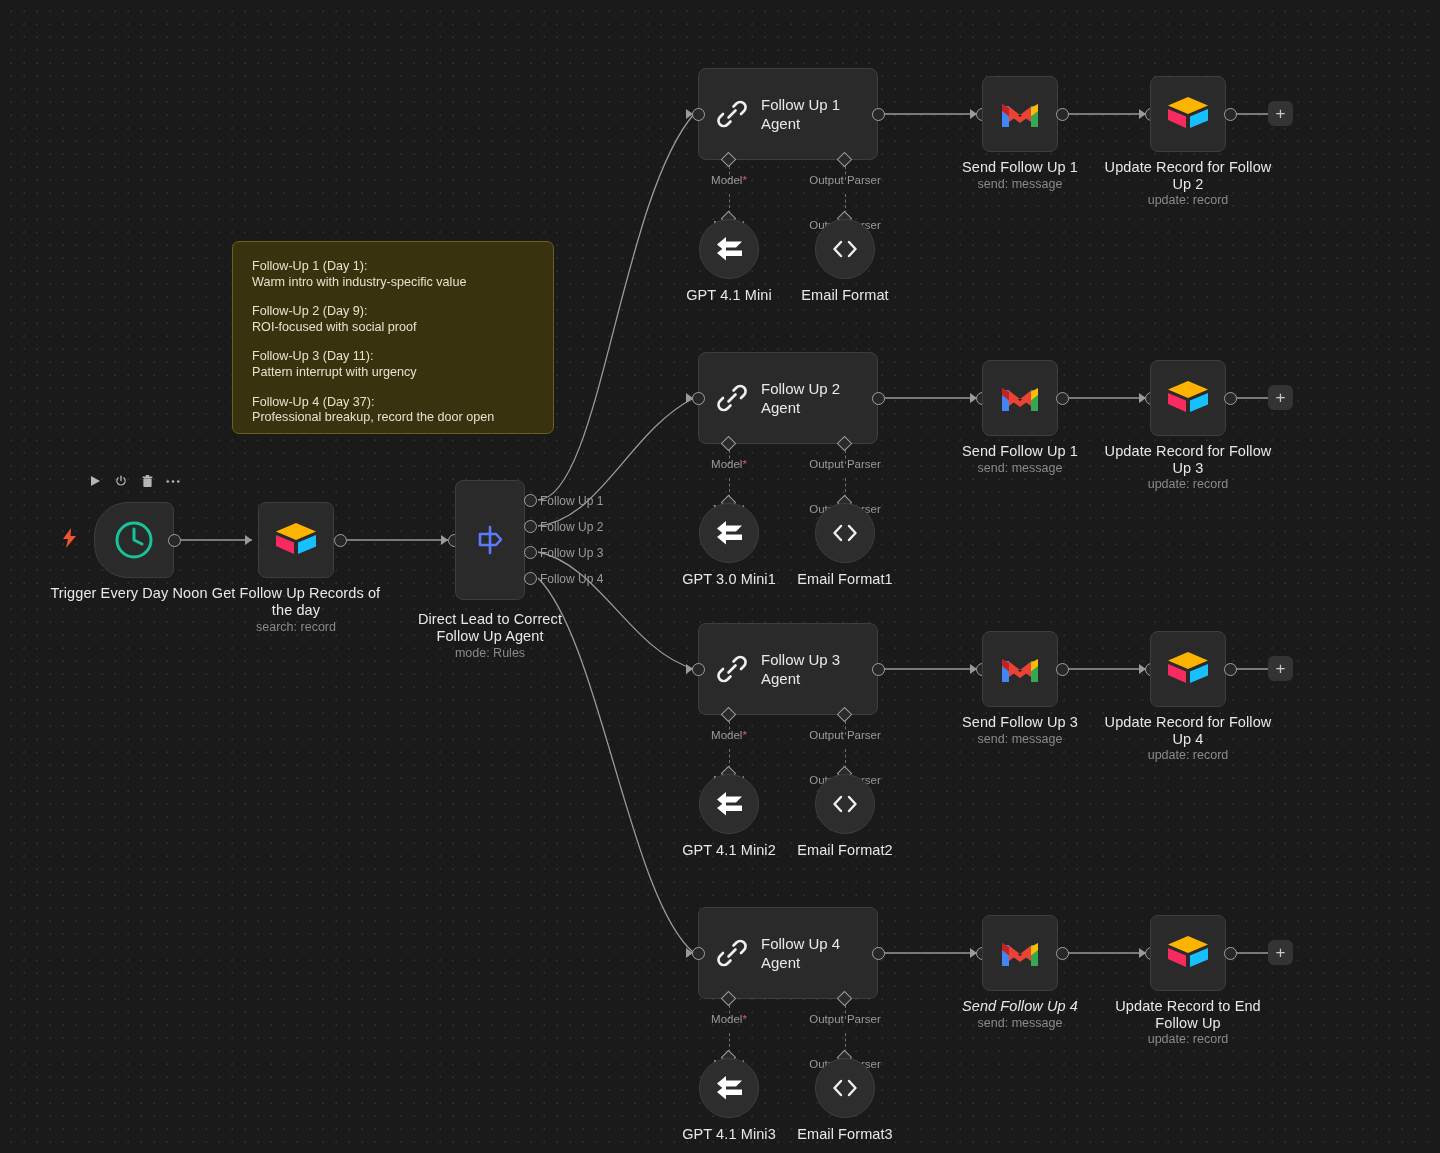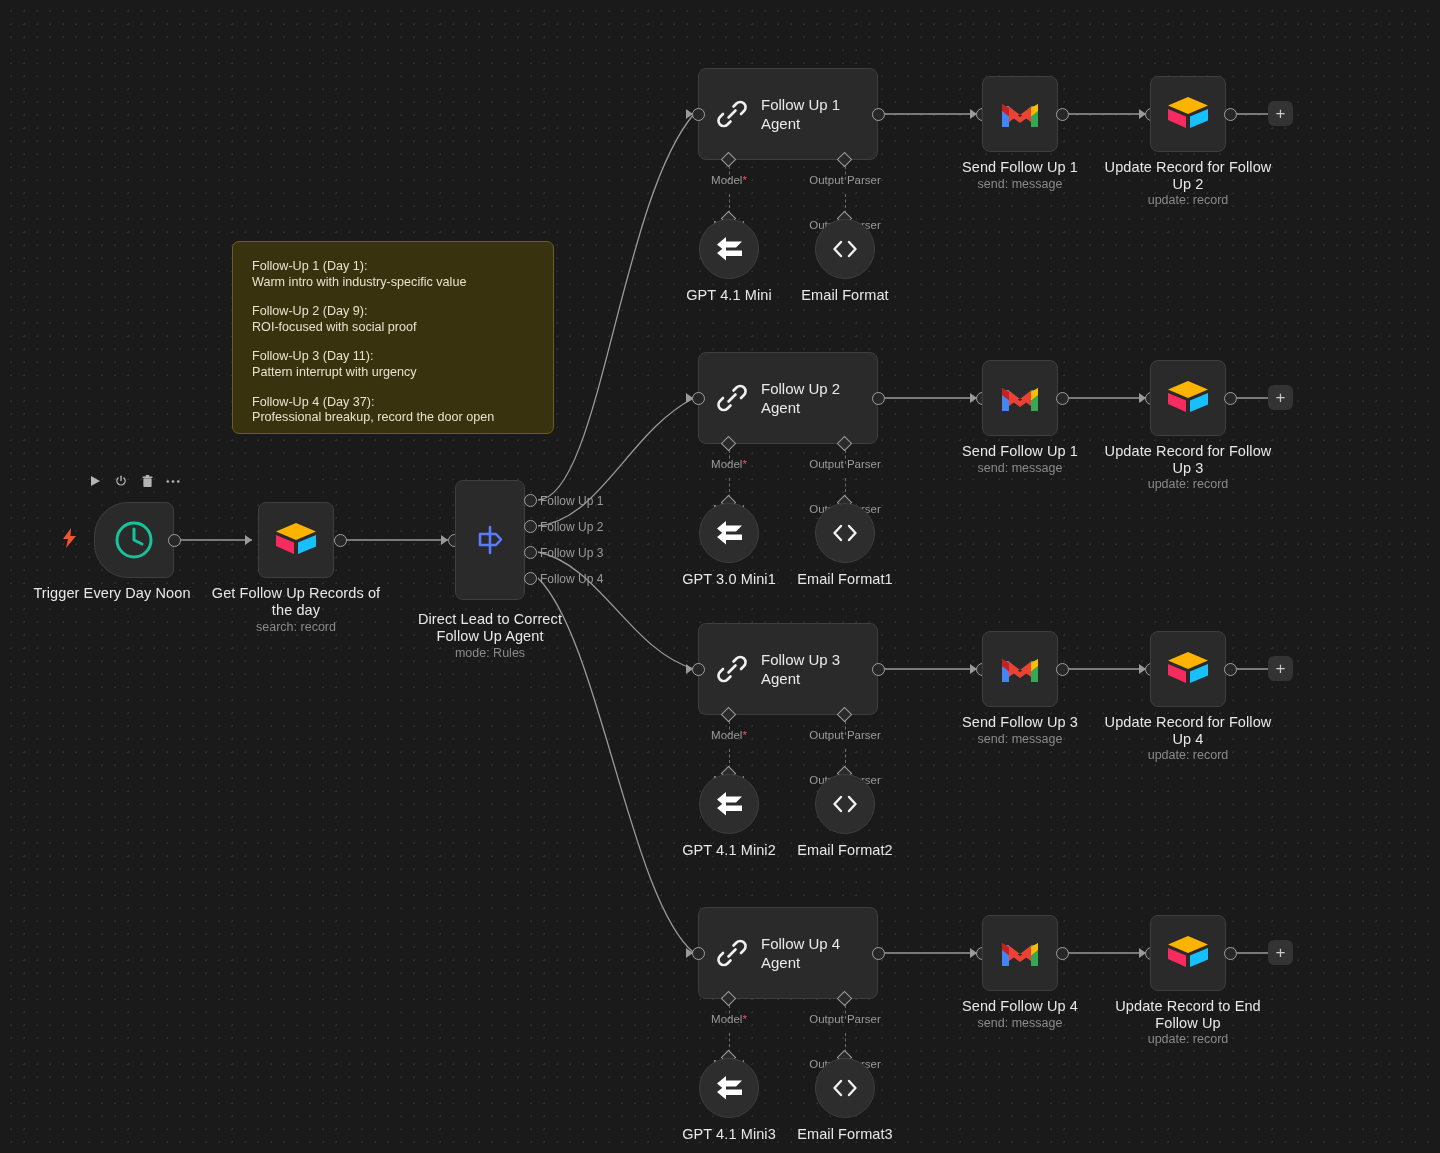--- a/index.html
+++ b/index.html
@@ -220,21 +220,21 @@
   </div>
   <div class="node trigger" style="left:94px; top:502px;">
     <div class="center">
       <svg width="44" height="44" viewBox="0 0 44 44">
         <circle cx="22" cy="22" r="17" fill="none" stroke="#18c29a" stroke-width="3"></circle>
         <path d="M22 11 L22 22 L30 26" fill="none" stroke="#18c29a" stroke-width="3" stroke-linecap="round" stroke-linejoin="round"></path>
       </svg>
     </div>
   </div>
   <div class="port" style="left:168px; top:534px;"></div>
-  <div class="caption" style="left:12px; top:585px; width:200px;">Trigger Every Day Noon</div>
+  <div class="caption" style="left:29px; top:585px; width:200px;">Trigger Every Day Noon</div>
 
   <div class="arrowhead" style="left:245px; top:535px;"></div>
   <div class="node sq" style="left:258px; top:502px;">
     <div class="center">
       <svg width="44" height="40" viewBox="0 0 44 40">
         <polygon points="22,3 42,11.5 22,20 2,11.5" fill="#fcb400"></polygon>
         <polygon points="2,15 20,22.5 20,34 2,26" fill="#f82b60"></polygon>
         <polygon points="24,22.5 42,15 42,26.5 24,34" fill="#18bfff"></polygon>
       </svg>
     </div>
@@ -551,21 +551,21 @@
       <path d="M3 29 L3 8 L10 8 L10 29 Z" fill="#4285f4"></path>
       <path d="M32 29 L32 8 L39 8 L39 29 Z" fill="#34a853"></path>
       <path d="M3 6 L21 19 L39 6 L39 12 L21 25 L3 12 Z" fill="#ea4335"></path>
       <path d="M3 6 L3 13 L12 20 L12 11 Z" fill="#c5221f"></path>
       <path d="M39 6 L39 13 L30 20 L30 11 Z" fill="#fbbc04"></path>
       <path d="M10 8.5 L21 17 L32 8.5 L32 24 L21 16 L10 24 Z" fill="#ea4335"></path>
     </svg>
         </div>
       </div>
       <div class="port" style="left:1056px; top:947px;"></div>
-      <div class="caption" style="left:930px; top:998px; width:180px;">Send Follow Up 4</div>
+      <div class="caption" style="left:930px; top:998px; width:180px;font-style:italic;">Send Follow Up 4</div>
       <div class="subcaption" style="left:930px; top:1016px; width:180px;">send: message</div>
       <div class="arrowhead" style="left:1139px; top:948px;"></div>
       <div class="port" style="left:1145px; top:947px;"></div>
       <div class="node sq" style="left:1150px; top:915px;">
         <div class="center">
           <svg width="44" height="40" viewBox="0 0 44 40">
       <polygon points="22,3 42,11.5 22,20 2,11.5" fill="#fcb400"></polygon>
       <polygon points="2,15 20,22.5 20,34 2,26" fill="#f82b60"></polygon>
       <polygon points="24,22.5 42,15 42,26.5 24,34" fill="#18bfff"></polygon>
     </svg>

